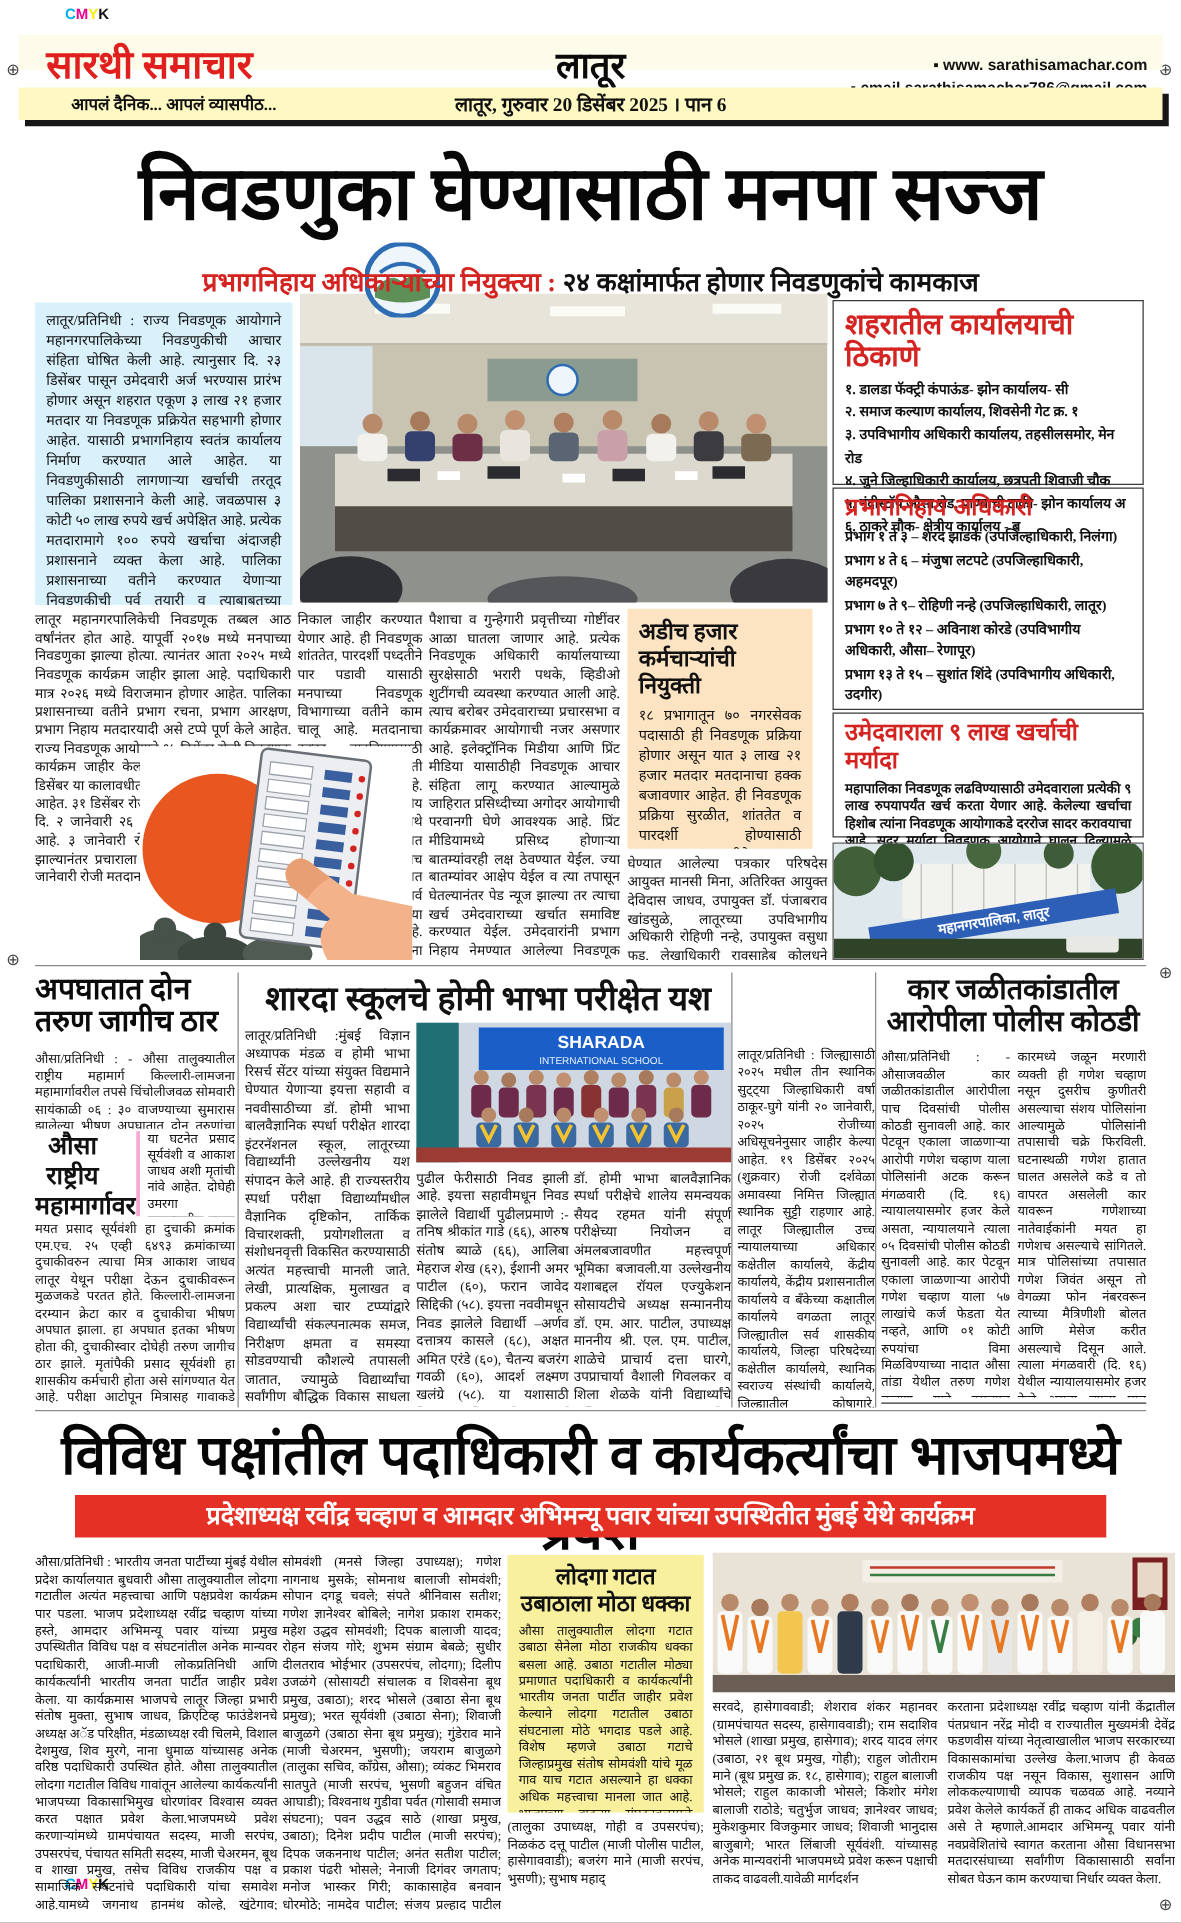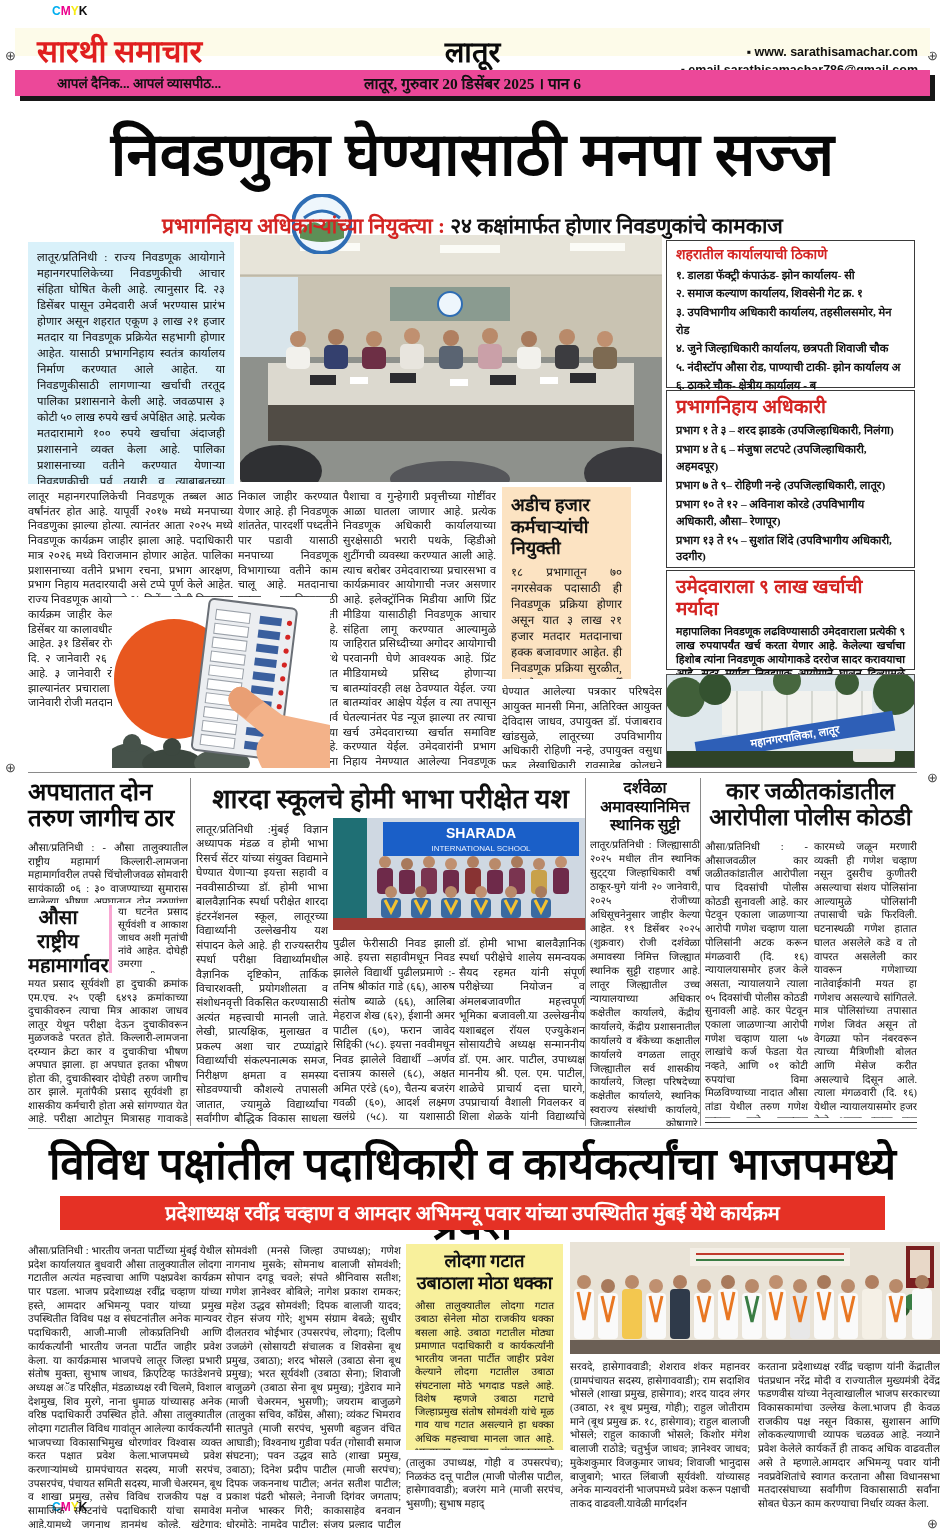--- a/index.html
+++ b/index.html
@@ -35,21 +35,21 @@
   <div class="reg" style="left:927px;top:1516px;">⊕</div>
 
   <div class="abs" style="left:15px;top:28px;width:915px;height:28px;background:#fdfbe9;">
     <div class="abs" style="left:22px;top:1px;font-size:31px;font-weight:800;color:#e01f1f;font-family:'Liberation Serif',serif;">सारथी समाचार</div>
     <div class="abs" style="left:0;top:3px;width:100%;text-align:center;font-size:29px;font-weight:800;color:#0a0a0a;">लातूर</div>
     <div class="abs sans" style="right:12px;top:16px;font-size:12.5px;font-weight:bold;line-height:1.4;text-align:right;">
       <div><span>▪ </span><span>www. sarathisamachar.com</span></div>
       <div><span>▪ </span><span>email.sarathisamachar786@gmail.com</span></div>
     </div>
   </div>
-  <div class="abs" style="left:15px;top:70px;width:915px;height:26px;background:#ec4899;box-shadow:5px 5px 0 #171717;">
+  <div class="abs" style="left:15px;top:70px;width:915px;height:26px;background:#fef9c3;box-shadow:5px 5px 0 #171717;">
     <div class="abs" style="left:42px;top:4px;font-size:13.5px;font-weight:bold;">आपलं दैनिक... आपलं व्यासपीठ...</div>
     <div class="abs" style="left:0;top:2px;width:100%;text-align:center;font-size:15.5px;font-weight:bold;">लातूर, गुरुवार 20 डिसेंबर 2025 । पान 6</div>
   </div>
 
   <div class="abs" style="left:28px;top:106px;width:889px;height:100px;text-align:center;font-size:60px;font-weight:900;line-height:98px;color:#070707;font-family:'Liberation Serif',serif;">निवडणुका घेण्यासाठी मनपा सज्ज</div>
 
   <div class="abs" style="left:292px;top:194px;width:60px;height:60px;z-index:1;">
     <svg width="60" height="60" viewBox="0 0 60 60">
       <circle cx="30" cy="30" r="29" fill="#eef6fc" stroke="#2e6db4" stroke-width="4"></circle>
       <path d="M8 38 Q20 22 30 32 Q42 18 52 36 L52 44 Q30 52 8 44 Z" fill="#5d8f56"></path>
@@ -107,21 +107,21 @@
       <ellipse cx="40" cy="236" rx="42" ry="26" fill="#2f3033"></ellipse>
       <ellipse cx="390" cy="238" rx="46" ry="26" fill="#3a3a3e"></ellipse>
       <ellipse cx="210" cy="244" rx="60" ry="18" fill="#55565a"></ellipse>
     </svg>
   </div>
 
   <div class="abs just bodytxt" style="left:28px;top:489px;width:205px;height:279px;">लातूर महानगरपालिकेची निवडणूक तब्बल आठ वर्षांनंतर होत आहे. यापूर्वी २०१७ मध्ये मनपाच्या निवडणुका झाल्या होत्या. त्यानंतर आता २०२५ मध्ये निवडणूक कार्यक्रम जाहीर झाला आहे. पदाधिकारी मात्र २०२६ मध्ये विराजमान होणार आहेत. पालिका प्रशासनाच्या वतीने प्रभाग रचना, प्रभाग आरक्षण, प्रभाग निहाय मतदारयादी असे टप्पे पूर्ण केले आहेत. राज्य निवडणूक आयोगाने १५ डिसेंबर रोजी निवडणूक कार्यक्रम जाहीर केला असून त्यानुसार २३ ते ३० डिसेंबर या कालावधीत उमेदवारी अर्ज भरण्यात येणार आहेत. ३१ डिसेंबर रोजी अर्जांची छाननी होणार आहे. दि. २ जानेवारी २६ ला अर्ज मागे घेण्याची तारीख आहे. ३ जानेवारी रोजी निवडणूक चिन्हाचे वाटप झाल्यानंतर प्रचाराला सुरुवात होणार आहे. दि. १५ जानेवारी रोजी मतदान तर १६ जानेवारी रोजी</div>
   <div class="abs just bodytxt" style="left:238px;top:489px;width:100px;height:279px;">निकाल जाहीर करण्यात येणार आहे. ही निवडणूक शांततेत, पारदर्शी पध्दतीने पार पडावी यासाठी मनपाच्या निवडणूक विभागाच्या वतीने काम चालू आहे. मतदानाचा टक्का वाढविण्यासाठी मतदारांमध्ये जनजागृती करण्यात येणार आहे. शहराच्या शासकीय महिला तंत्रनिकेतन येथे स्ट्राँग रूम तयार करण्यात आली आहे. या ठिकाणीच ईव्हीएम मशिन ठेवण्यात येणार आहेत. हा सर्व परिसर सीसीटीव्हीच्या छायेत असणार आहे. शहराच्या चारही दिशांना चौकशी पथक उभा करून शहरात येणाऱ्या वाहनांवर निगराणी ठेवण्यात येणार आहे.</div>
   <div class="abs just bodytxt" style="left:343px;top:489px;width:153px;height:279px;">पैशाचा व गुन्हेगारी प्रवृत्तीच्या गोष्टींवर आळा घातला जाणार आहे. प्रत्येक निवडणूक अधिकारी कार्यालयाच्या सुरक्षेसाठी भरारी पथके, व्हिडीओ शुटींगची व्यवस्था करण्यात आली आहे. त्याच बरोबर उमेदवाराच्या प्रचारसभा व कार्यक्रमावर आयोगाची नजर असणार आहे. इलेक्ट्रॉनिक मिडीया आणि प्रिंट मीडिया यासाठीही निवडणूक आचार संहिता लागू करण्यात आल्यामुळे जाहिरात प्रसिध्दीच्या अगोदर आयोगाची परवानगी घेणे आवश्यक आहे. प्रिंट मीडियामध्ये प्रसिध्द होणाऱ्या बातम्यांवरही लक्ष ठेवण्यात येईल. ज्या बातम्यांवर आक्षेप येईल व त्या तपासून घेतल्यानंतर पेड न्यूज झाल्या तर त्याचा खर्च उमेदवाराच्या खर्चात समाविष्ट करण्यात येईल. उमेदवारांनी प्रभाग निहाय नेमण्यात आलेल्या निवडणूक निर्णय अधिकाऱ्याकडेच उमेदवारी अर्ज ऑफलाईन पध्दतीने सादर करावयाचे आहेत. त्यामुळे वेळेची बचत व गर्दी टाळण्यासह कामकाजात सुसूत्रता आखणे शक्य होणार आहे. पालिकेच्या स्थायी समितीच्या सभागृहात</div>
 
-  <div class="abs" style="left:502px;top:487px;width:129px;height:192px;background:#fce3c2;box-sizing:border-box;padding:8px 9px;overflow:hidden;">
+  <div class="abs" style="left:502px;top:487px;width:148px;height:192px;background:#fce3c2;box-sizing:border-box;padding:8px 9px;overflow:hidden;">
     <div style="font-family:'Liberation Serif',serif;font-weight:800;font-size:18px;line-height:1.2;margin-bottom:5px;">अडीच हजार कर्मचाऱ्यांची नियुक्ती</div>
     <div class="just" style="font-size:11.6px;line-height:1.38;">१८ प्रभागातून ७० नगरसेवक पदासाठी ही निवडणूक प्रक्रिया होणार असून यात ३ लाख २१ हजार मतदार मतदानाचा हक्क बजावणार आहेत. ही निवडणूक प्रक्रिया सुरळीत, शांततेत व पारदर्शी होण्यासाठी प्रशासनाच्या वतीने तब्बल अडीच हजार अधिकारी व कर्मचाऱ्यांची नियुक्ती करण्यात येणार आहे.</div>
   </div>
   <div class="abs just" style="left:502px;top:684px;width:160px;height:84px;font-size:11px;line-height:1.35;overflow:hidden;">घेण्यात आलेल्या पत्रकार परिषदेस आयुक्त मानसी मिना, अतिरिक्त आयुक्त देविदास जाधव, उपायुक्त डॉ. पंजाबराव खांडसुळे, लातूरच्या उपविभागीय अधिकारी रोहिणी नन्हे, उपायुक्त वसुधा फड, लेखाधिकारी रावसाहेब कोलधने आदी उपस्थित होते.</div>
 
   <div class="abs" style="left:112px;top:597px;width:218px;height:171px;background:#ffffff;z-index:3;">
     <svg width="218" height="171" viewBox="0 0 218 171">
       <circle cx="62" cy="82" r="60" fill="#e8571f"></circle>
       <ellipse cx="20" cy="162" rx="26" ry="16" fill="#46524a"></ellipse>
         <circle cx="20" cy="146" r="9" fill="#46524a"></circle>
@@ -169,21 +169,21 @@
         </g>
       </g>
       <g>
         <path d="M218 171 L150 171 Q138 150 152 138 L120 112 Q112 100 122 92 Q130 86 140 96 L170 118 L218 128 Z" fill="#f3b289"></path>
         <path d="M120 112 Q112 100 122 92 Q130 86 140 96 L152 105 Q140 112 134 122 Z" fill="#e99f74"></path>
       </g>
     </svg>
   </div>
 
   <div class="abs boxed" style="left:666px;top:240px;width:249px;height:148px;">
-    <div class="sb-title" style="font-size:14px;">शहरातील कार्यालयाची ठिकाणे</div>
+    <div class="sb-title" style="font-size:23px;">शहरातील कार्यालयाची ठिकाणे</div>
     <div class="sb-item">१. डालडा फॅक्ट्री कंपाऊंड- झोन कार्यालय- सी</div>
     <div class="sb-item">२. समाज कल्याण कार्यालय, शिवसेनी गेट क्र. १</div>
     <div class="sb-item">३. उपविभागीय अधिकारी कार्यालय, तहसीलसमोर, मेन रोड</div>
     <div class="sb-item">४. जुने जिल्हाधिकारी कार्यालय, छत्रपती शिवाजी चौक</div>
     <div class="sb-item">५. नंदीस्टॉप औसा रोड, पाण्याची टाकी- झोन कार्यालय अ</div>
     <div class="sb-item">६. ठाकरे चौक- क्षेत्रीय कार्यालय - ब</div>
   </div>
   <div class="abs boxed" style="left:666px;top:390px;width:249px;height:178px;">
     <div class="sb-title">प्रभागनिहाय अधिकारी</div>
     <div class="sb-item" style="line-height:1.45;margin-bottom:3px;">प्रभाग १ ते ३ – शरद झाडके (उपजिल्हाधिकारी, निलंगा)</div>
@@ -282,21 +282,20 @@
         <circle cx="208" cy="74" r="6" fill="#a87a5c"></circle>
           <rect x="198" y="80" width="20" height="20" rx="4" fill="#3a6aa0"></rect>
           <path d="M202 82 L208 94 L214 82" stroke="#f2c230" stroke-width="3" fill="none"></path>
       </g>
       <rect x="0" y="100" width="252" height="12" fill="#9c3a34"></rect>
     </svg>
   </div>
   <div class="abs just bodytxt" style="left:333px;top:936px;width:122px;height:189px;font-size:10.8px;">पुढील फेरीसाठी निवड झाली आहे. इयत्ता सहावीमधून निवड झालेले विद्यार्थी पुढीलप्रमाणे :- तनिष श्रीकांत गाडे (६६), आरुष संतोष ब्याळे (६६), आलिबा मेहराज शेख (६२), ईशानी अमर पाटील (६०), फरान जावेद सिद्दिकी (५८). इयत्ता नववीमधून निवड झालेले विद्यार्थी –अर्णव दत्तात्रय कासले (६८), अक्षत अमित एरंडे (६०), चैतन्य बजरंग गवळी (६०), आदर्श लक्ष्मण खलंग्रे (५८). या यशासाठी विज्ञान विभागातील सर्व शिक्षकांचे विद्यार्थ्यांना मोलाचे मार्गदर्शन लाभले. तसेच शाळेतील</div>
   <div class="abs just bodytxt" style="left:459px;top:936px;width:126px;height:189px;font-size:10.8px;">डॉ. होमी भाभा बालवैज्ञानिक स्पर्धा परीक्षेचे शालेय समन्वयक सैयद रहमत यांनी संपूर्ण परीक्षेच्या नियोजन व अंमलबजावणीत महत्त्वपूर्ण भूमिका बजावली.या उल्लेखनीय यशाबद्दल रॉयल एज्युकेशन सोसायटीचे अध्यक्ष सन्माननीय डॉ. एम. आर. पाटील, उपाध्यक्ष माननीय श्री. एल. एम. पाटील, शाळेचे प्राचार्य दत्ता घारगे, उपप्राचार्या वैशाली गिवलकर व शिला शेळके यांनी विद्यार्थ्यांचे अभिनंदन करून पुढील वाटचालीस शुभेच्छा दिल्या. तसेच शाळेतील सर्व शिक्षकांनीही विद्यार्थ्यांच्या या यशाचे कौतुक केले आहे.</div>
 
-  <div class="abs" style="left:590px;top:779px;width:110px;text-align:center;font-size:15.5px;font-weight:900;line-height:1.2;font-family:'Liberation Serif',serif;">दर्शवेळा अमावस्यानिमित्त स्थानिक सुट्टी</div>
   <div class="abs just" style="left:590px;top:838px;width:110px;height:288px;font-size:10.2px;line-height:1.37;overflow:hidden;">लातूर/प्रतिनिधी : जिल्ह्यासाठी २०२५ मधील तीन स्थानिक सुट्ट्या जिल्हाधिकारी वर्षा ठाकूर-घुगे यांनी २० जानेवारी, २०२५ रोजीच्या अधिसूचनेनुसार जाहीर केल्या आहेत. १९ डिसेंबर २०२५ (शुक्रवार) रोजी दर्शवेळा अमावस्या निमित्त जिल्ह्यात स्थानिक सुट्टी राहणार आहे. लातूर जिल्ह्यातील उच्च न्यायालयाच्या अधिकार कक्षेतील कार्यालये, केंद्रीय कार्यालये, केंद्रीय प्रशासनातील कार्यालये व बँकेच्या कक्षातील कार्यालये वगळता लातूर जिल्ह्यातील सर्व शासकीय कार्यालये, जिल्हा परिषदेच्या कक्षेतील कार्यालये, स्थानिक स्वराज्य संस्थांची कार्यालये, जिल्ह्यातील कोषागारे, महामंडळाची कार्यालये व इतर सर्व खाजगी शैक्षणिक संस्था यांना ही सुट्टी लागू राहील.</div>
 
   <div class="abs" style="left:704px;top:779px;width:213px;text-align:center;font-size:23px;font-weight:900;line-height:1.15;font-family:'Liberation Serif',serif;">कार जळीतकांडातील आरोपीला पोलीस कोठडी</div>
   <div class="abs just" style="left:705px;top:840px;width:103px;height:278px;font-size:10.3px;line-height:1.33;overflow:hidden;">औसा/प्रतिनिधी : - औसाजवळील कार जळीतकांडातील आरोपीला पाच दिवसांची पोलीस कोठडी सुनावली आहे. कार पेटवून एकाला जाळणाऱ्या आरोपी गणेश चव्हाण याला पोलिसांनी अटक करून मंगळवारी (दि. १६) न्यायालयासमोर हजर केले असता, न्यायालयाने त्याला ०५ दिवसांची पोलीस कोठडी सुनावली आहे. कार पेटवून एकाला जाळणाऱ्या आरोपी गणेश चव्हाण याला ५७ लाखांचे कर्ज फेडता येत नव्हते, आणि ०१ कोटी रुपयांचा विमा मिळविण्याच्या नादात औसा तांडा येथील तरुण गणेश चव्हाण याने दुसऱ्याच व्यक्तीला कारमध्ये बसवून कार पेटवून स्वतः जाळून मेल्याचा बनाव रचला होता. मात्र पोलिसांच्या कुशल तपासाने हे बिंग फुटले.</div>
   <div class="abs just" style="left:814px;top:840px;width:103px;height:278px;font-size:10.3px;line-height:1.33;overflow:hidden;">कारमध्ये जळून मरणारी व्यक्ती ही गणेश चव्हाण नसून दुसरीच कुणीतरी असल्याचा संशय पोलिसांना आल्यामुळे पोलिसांनी तपासाची चक्रे फिरविली. घटनास्थळी गणेश हातात घालत असलेले कडे व तो वापरत असलेली कार यावरून गणेशाच्या नातेवाईकांनी मयत हा गणेशच असल्याचे सांगितले. मात्र पोलिसांच्या तपासात गणेश जिवंत असून तो वेगळ्या फोन नंबरवरून त्याच्या मैत्रिणीशी बोलत आणि मेसेज करीत असल्याचे दिसून आले. त्याला मंगळवारी (दि. १६) येथील न्यायालयासमोर हजर केले असता त्याला पाच दिवसांची पोलीस कोठडी सुनावण्यात आली. या घटनेमागे अजून कोणाचा हात आहे का, याचा शोध सुरू आहे.</div>
   <div class="hrule" style="left:705px;top:1122px;width:212px;border-top:1px solid #333;"></div>
 
   <div class="hrule" style="left:28px;top:1128px;width:889px;"></div>
   <div class="abs" style="left:28px;top:1132px;width:889px;text-align:center;font-size:44px;font-weight:900;font-family:'Liberation Serif',serif;color:#060606;">विविध पक्षांतील पदाधिकारी व कार्यकर्त्यांचा भाजपमध्ये प्रवेश</div>
   <div class="abs" style="left:60px;top:1196px;width:825px;height:34px;background:#e53125;color:#ffffff;text-align:center;font-size:20px;font-weight:800;line-height:34px;">प्रदेशाध्यक्ष रवींद्र चव्हाण व आमदार अभिमन्यू पवार यांच्या उपस्थितीत मुंबई येथे कार्यक्रम</div>

